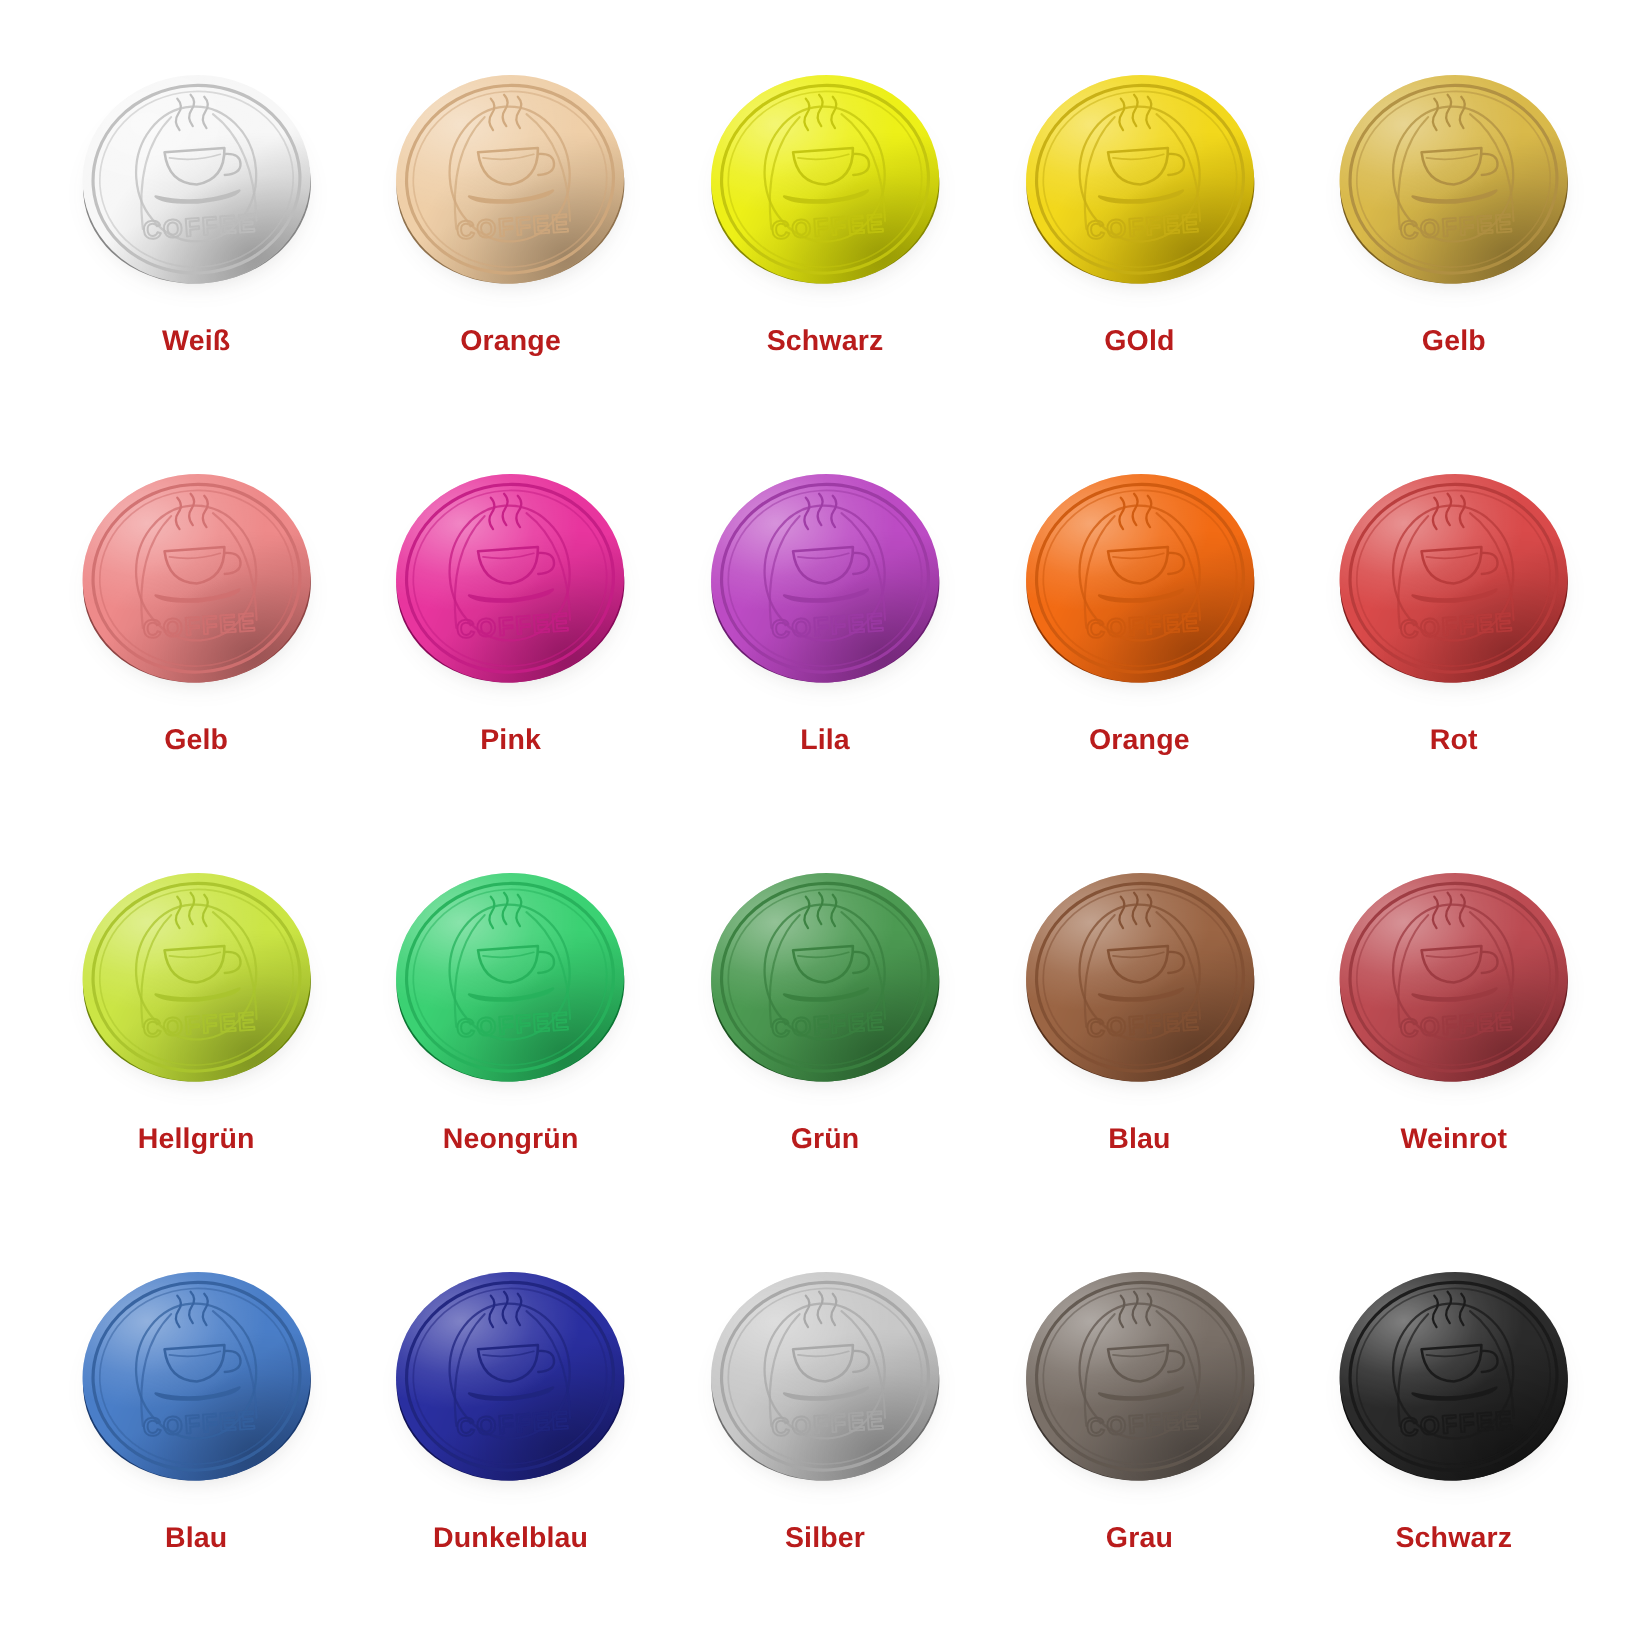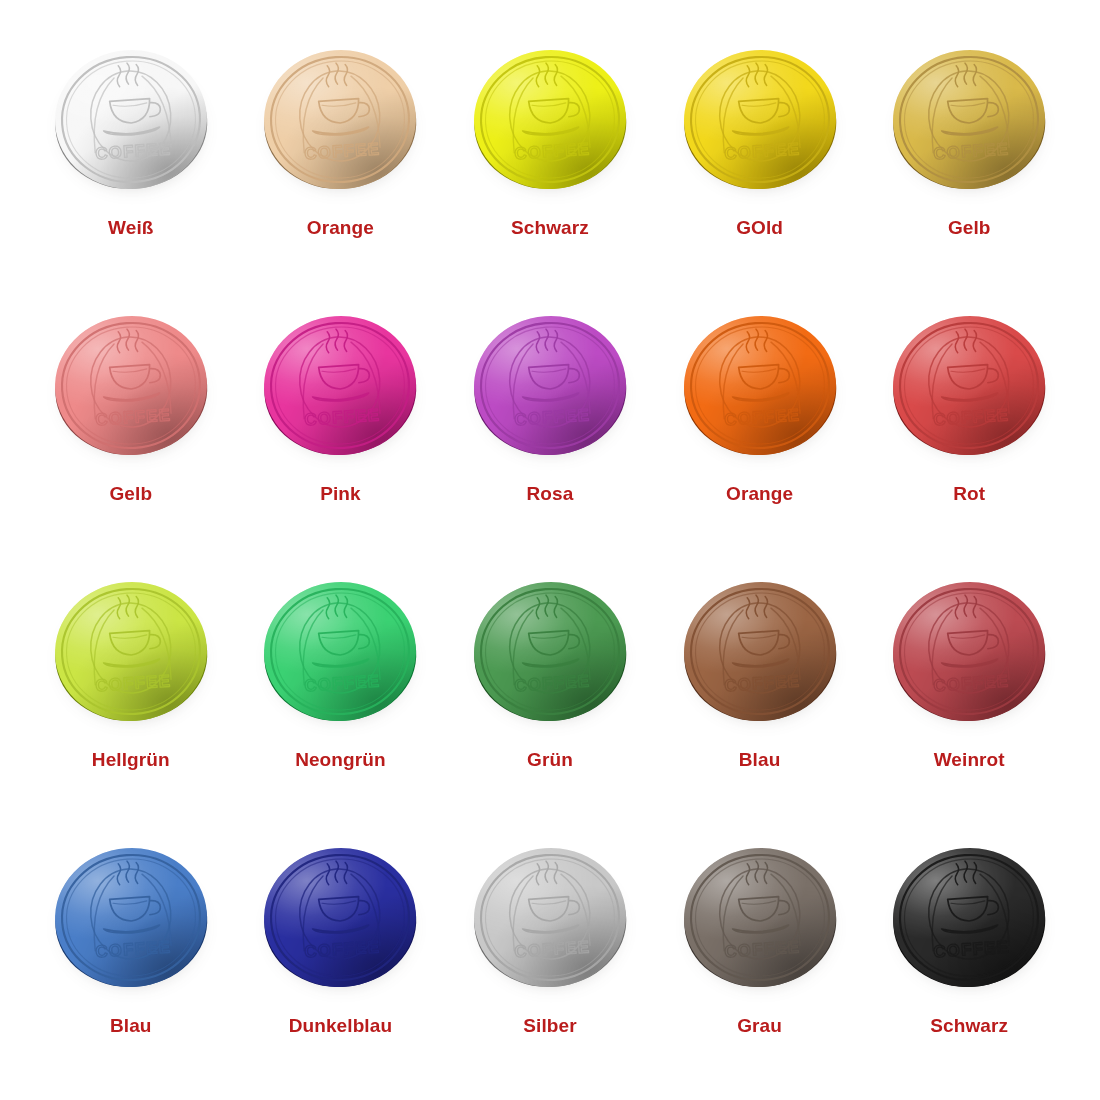--- a/index.html
+++ b/index.html
@@ -446,21 +446,21 @@
       <path d="M 96 54 q 10 0 10 7 q 0 7 -11 7" stroke-width="1.6"></path>
 
       <path d="M 48 79 Q 76 88 104 79 Q 100 84 76 85 Q 52 84 48 79 Z" stroke-width="1.6"></path>
 
       <text x="76" y="107" text-anchor="middle" font-family="Liberation Sans, sans-serif" font-size="17" font-weight="bold" letter-spacing="1.2" fill="none" stroke="#9C3AA4" stroke-width="1.3" opacity="0.92">COFFEE</text>
     </g>
   </svg>
         </div>
       </div>
     </div>
-    <div class="swatch-label">Rosa</div>
+    <div class="swatch-label">Lila</div>
     </div>
     <div class="swatch-cell">
     <div class="coin-wrap">
       <div class="coin-shadow"></div>
       <div class="coin">
         <div class="coin-side" style="background:#C2500A"></div>
         <div class="coin-face" style="background:linear-gradient(152deg, #F26B14 0%, #F26B14 55%, #C2500A 100%)"></div>
         <div class="coin-art">
 
   <svg viewBox="0 0 152 139" preserveAspectRatio="none" aria-hidden="true">

